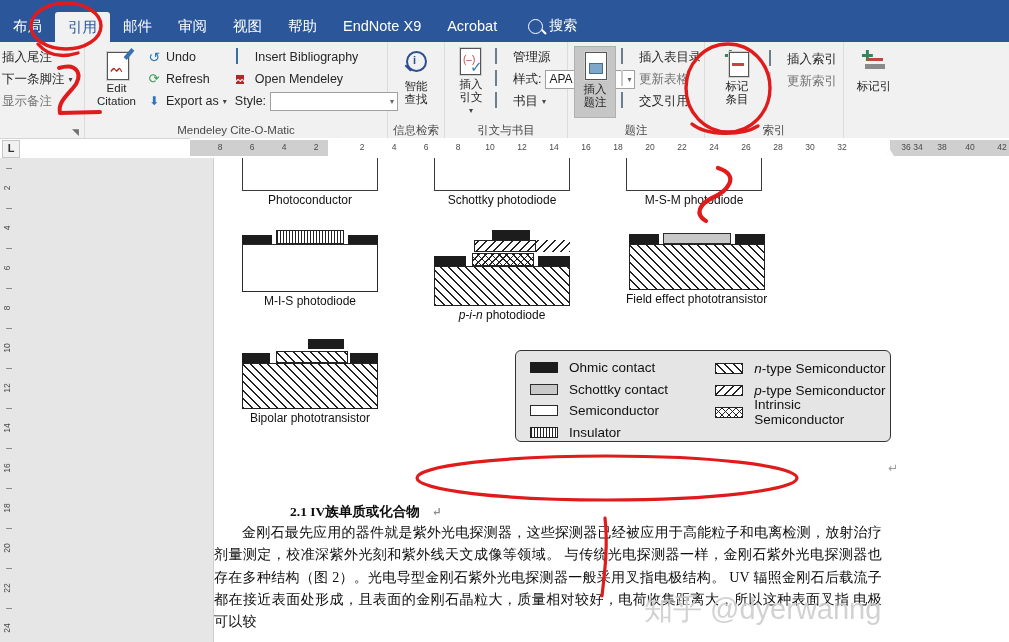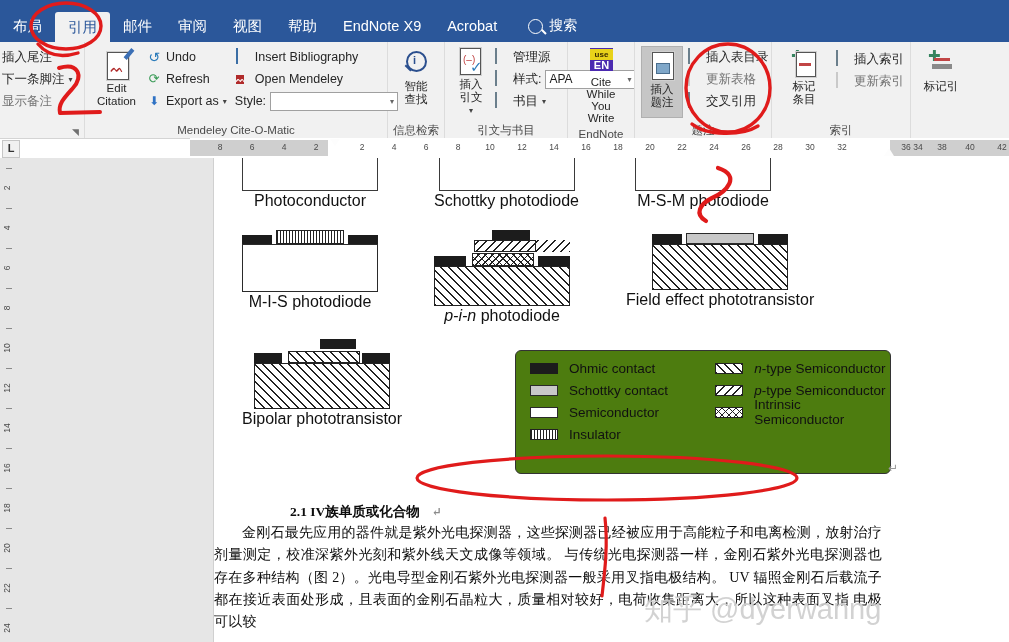--- a/index.html
+++ b/index.html
@@ -138,40 +138,40 @@
   .page{
     position:absolute;left:196px;top:0;width:calc(100% - 196px);bottom:0;
     background:#ffffff;box-shadow:0 0 0 1px #d0d0d0;
   }
   .page-inner{position:relative;width:100%;height:100%;}
 
   
   .figure{position:absolute;left:18px;top:-2px;width:670px;}
   .devrow{display:flex;}
   .device{display:flex;flex-direction:column;align-items:center;}
-  .dev-caption{font-size:16px;color:#111;margin-top:2px;text-align:center;line-height:15px;
+  .dev-caption{font-size:12px;color:#111;margin-top:2px;text-align:center;line-height:15px;
                font-family:"Liberation Sans",sans-serif;}
   .dev-caption em{font-style:italic;}
   .stack{position:relative;}
   .sub-open{border:1.6px solid #3a3a3a;border-top:none;background:#fff;}
 
   
   .hatch-n{background-image:repeating-linear-gradient(45deg,#222 0 1.3px,transparent 1.3px 6px);}
   .hatch-p{background-image:repeating-linear-gradient(-45deg,#222 0 1.3px,transparent 1.3px 6px);}
   .hatch-i{background-image:repeating-linear-gradient(45deg,#222 0 1.2px,transparent 1.2px 5px),
                            repeating-linear-gradient(-45deg,#222 0 1.2px,transparent 1.2px 5px);}
   .hatch-ins{background-image:repeating-linear-gradient(90deg,#222 0 1.3px,transparent 1.3px 3px);}
   .ohmic{background:#1c1c1c;}
   .schottky{background:#c8c8c8;border:1.4px solid #2a2a2a;}
   .semi{background:#fff;border:1.4px solid #2a2a2a;}
 
   
   .legend{
-    position:absolute;left:283px;top:194px;width:376px;height:124px;
-    border:1.4px solid #333;border-radius:6px;background:#4d7c0f;
+    position:absolute;left:283px;top:194px;width:376px;height:92px;
+    border:1.4px solid #333;border-radius:6px;background:#e5e5e5;
     display:flex;padding:8px 0 0 14px;box-sizing:border-box;
   }
   .legcol{display:flex;flex-direction:column;gap:4px;}
   .legitem{display:flex;align-items:center;gap:11px;font-size:13.5px;color:#111;height:18px;}
   .legitem em{font-style:italic;}
   .swatch{width:28px;height:11px;flex:0 0 28px;box-sizing:border-box;}
 
   
   .figcap{
     position:absolute;left:227px;top:313px;
@@ -329,32 +329,20 @@
         <div class="smallrow">
           <span class="ic"><span class="ic-doc"></span></span>
           <span>书目</span>
           <span class="caret">▾</span>
         </div>
       </div>
     </div>
     <div class="group-label">引文与书目</div>
   </div>
 
-  <div class="group" style="width:66px;">
-    <div class="group-body" style="justify-content:center;">
-      <div class="bigbtn" style="width:62px;padding-top:2px;line-height:12px;">
-        <span class="glyph art-en">
-          <span class="bx"><span class="use">use</span><span>EN</span></span>
-        </span>
-        <span>Cite While</span>
-        <span>You Write</span>
-      </div>
-    </div>
-    <div class="group-label">EndNote</div>
-  </div>
 
   <div class="group" style="width:136px;">
     <div class="group-body">
       <div class="bigbtn selbtn" style="width:54px;padding-top:4px;height:64px;">
         <span class="glyph art-caption">
           <span class="page"></span>
             <span class="img"></span>
         </span>
         <span>插入题注</span>
       </div>

